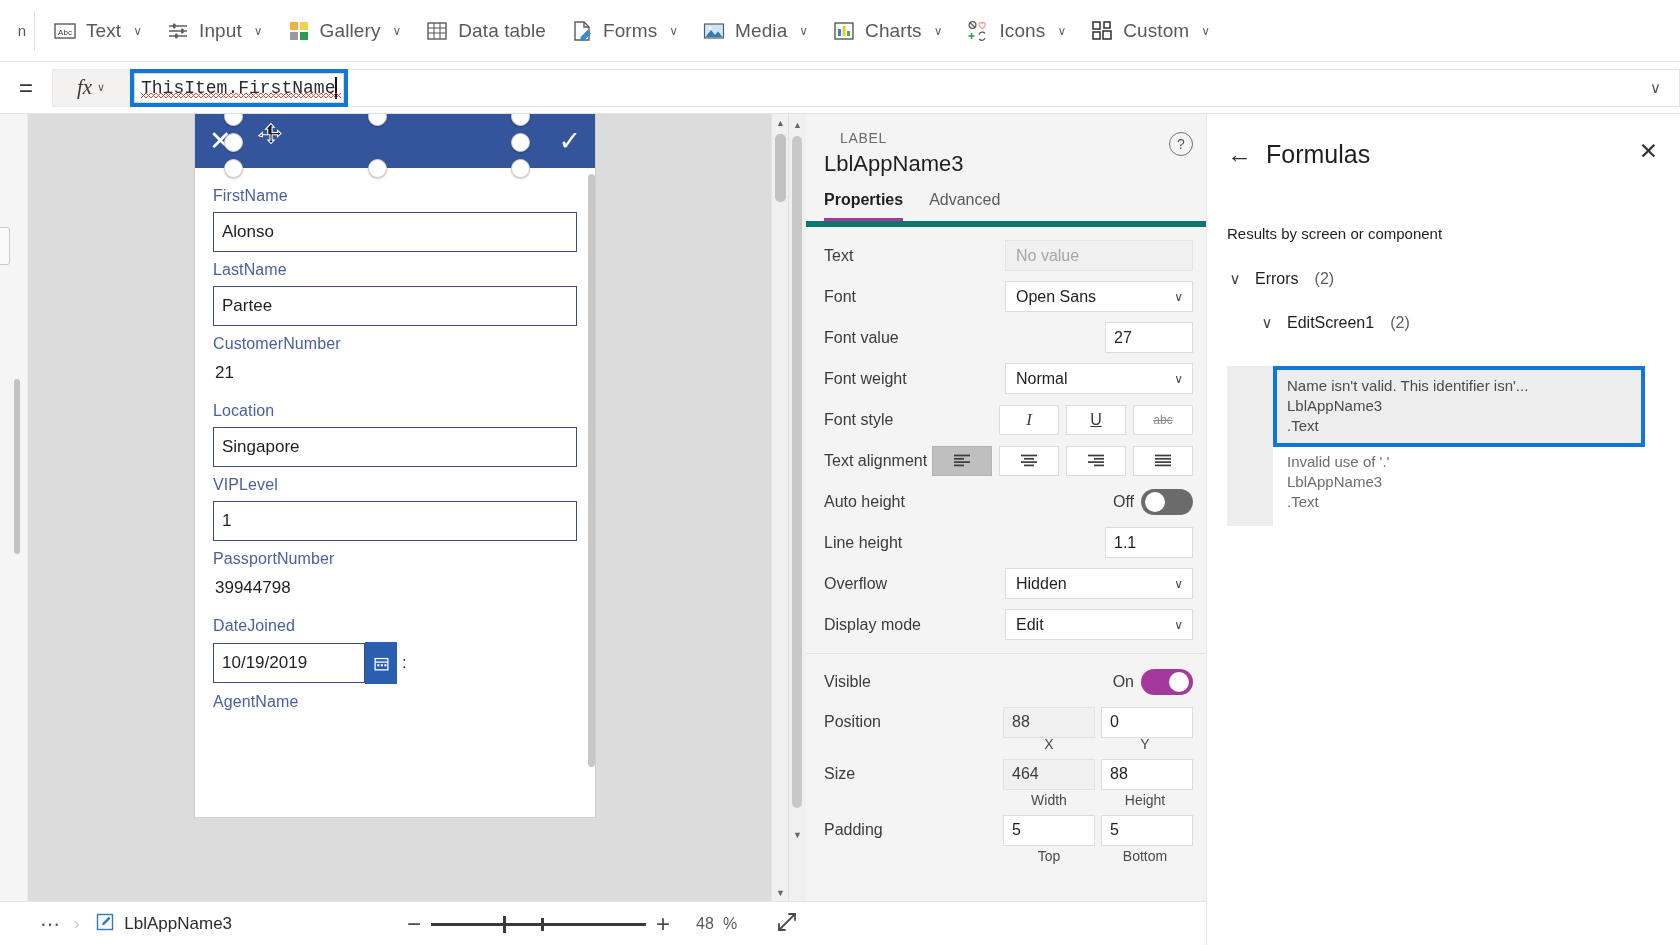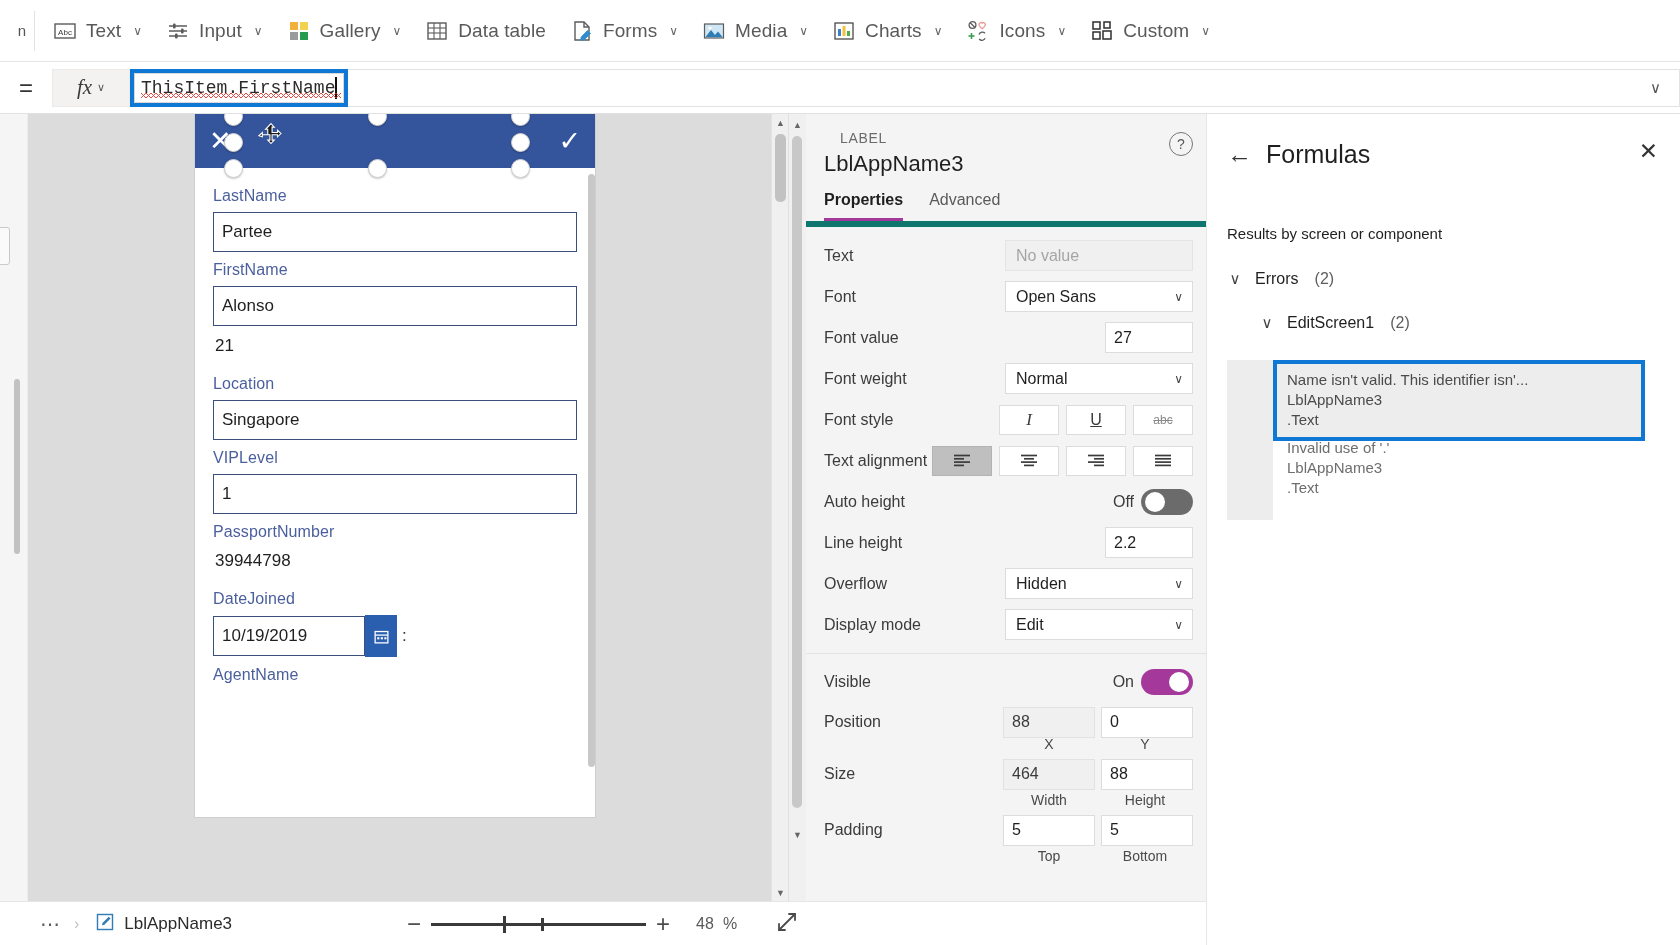--- a/index.html
+++ b/index.html
@@ -427,32 +427,33 @@
     <div class="canvas">
 
       <div class="phone">
         <div class="phone-hdr">
           <span class="hdr-x">✕</span>
           <span class="hdr-ck">✓</span>
         </div>
 
         <div class="formbody">
           <div class="frow">
+            <div class="flabel">FirstName</div>
+            <div class="finput">
+                <span>Alonso</span>
+              </div>
+          </div>
+          <div class="frow">
             <div class="flabel">LastName</div>
             <div class="finput">
                 <span>Partee</span>
               </div>
           </div>
           <div class="frow">
-            <div class="flabel">FirstName</div>
-            <div class="finput">
-                <span>Alonso</span>
-              </div>
-          </div>
-          <div class="frow">
+            <div class="flabel">CustomerNumber</div>
             <div class="ftext">21</div>
           </div>
           <div class="frow">
             <div class="flabel">Location</div>
             <div class="finput">
                 <span>Singapore</span>
               </div>
           </div>
           <div class="frow">
             <div class="flabel">VIPLevel</div>
@@ -641,21 +642,21 @@
             <div class="toggle">
                 <div class="knob"></div>
               </div>
           </div>
         </div>
 
         <div class="prow">
           <span class="plab">Line height</span>
           <div class="pctl">
               <div class="num-box">
-                <span>2.2</span>
+                <span>1.1</span>
               </div>
             </div>
         </div>
 
         <div class="prow">
           <span class="plab">Overflow</span>
           <div class="pctl">
               <div class="sel-box">
                 <span>Hidden</span>
                 <span style="font-size:12px;color:#444">∨</span>
@@ -750,30 +751,30 @@
           <span class="tree-lbl">Errors</span>
           <span class="tree-cnt">(2)</span>
         </div>
 
         <div class="tree-row" style="padding-left:32px; margin-top:6px;">
           <span class="tw">∨</span>
           <span class="tree-lbl">EditScreen1</span>
           <span class="tree-cnt">(2)</span>
         </div>
 
-        <div style="position:relative; margin-top:18px; height:160px;">
+        <div style="position:relative; margin-top:24px; height:160px;">
           <div class="err-strip"></div>
 
           <div class="err-item selected" style="position:absolute; left:46px; top:0; width:372px;">
             <div>Name isn't valid. This identifier isn'...</div>
             <div>LblAppName3</div>
             <div>.Text</div>
           </div>
 
-          <div class="err-item" style="position:absolute; left:50px; top:72px; width:368px; color:#6e6e6e;">
+          <div class="err-item" style="position:absolute; left:50px; top:80px; width:368px; color:#6e6e6e;">
             <div>Invalid use of '.'</div>
             <div>LblAppName3</div>
             <div>.Text</div>
           </div>
         </div>
       </div>
     </div>
 
     <div class="status">
       <span class="st-dots">⋯</span>

